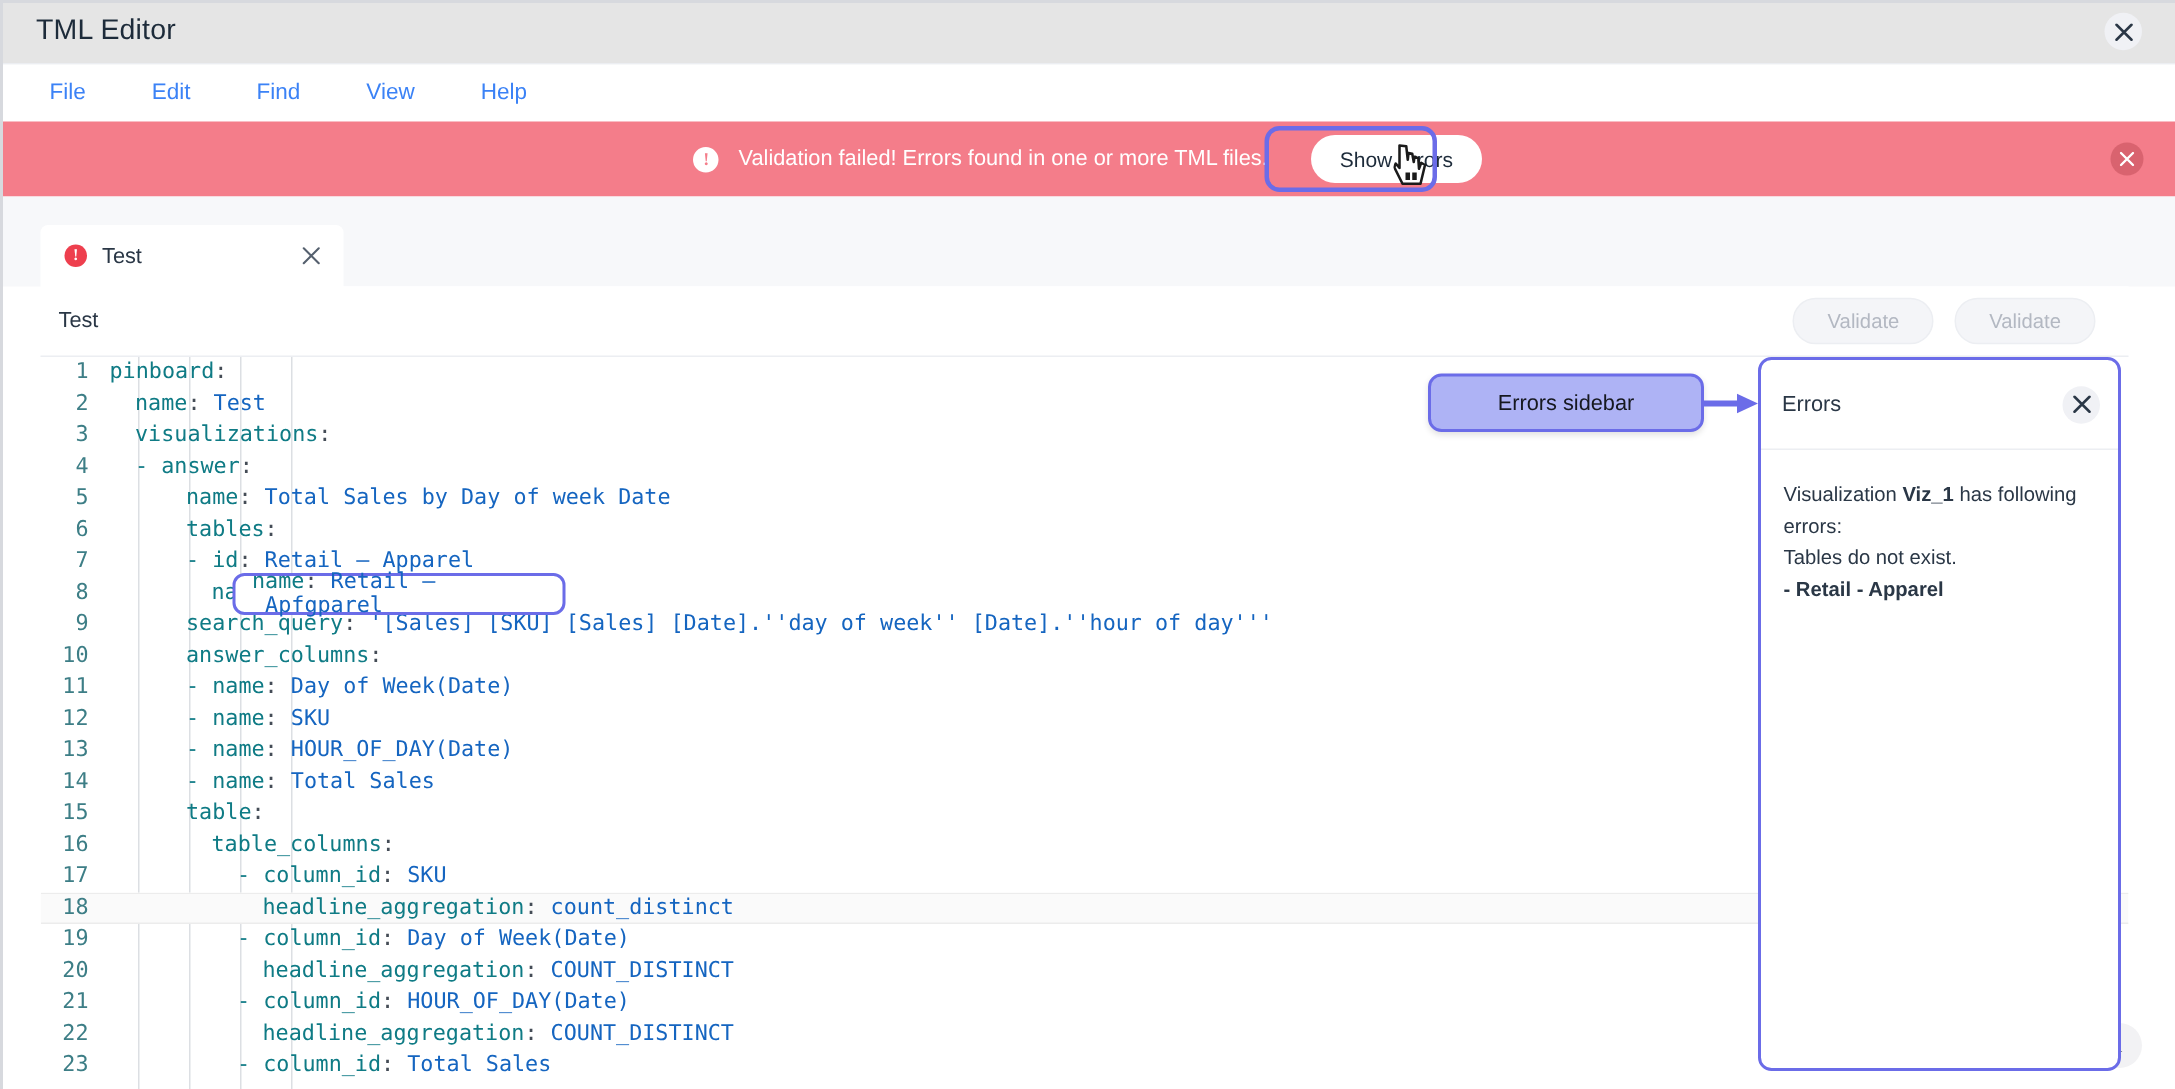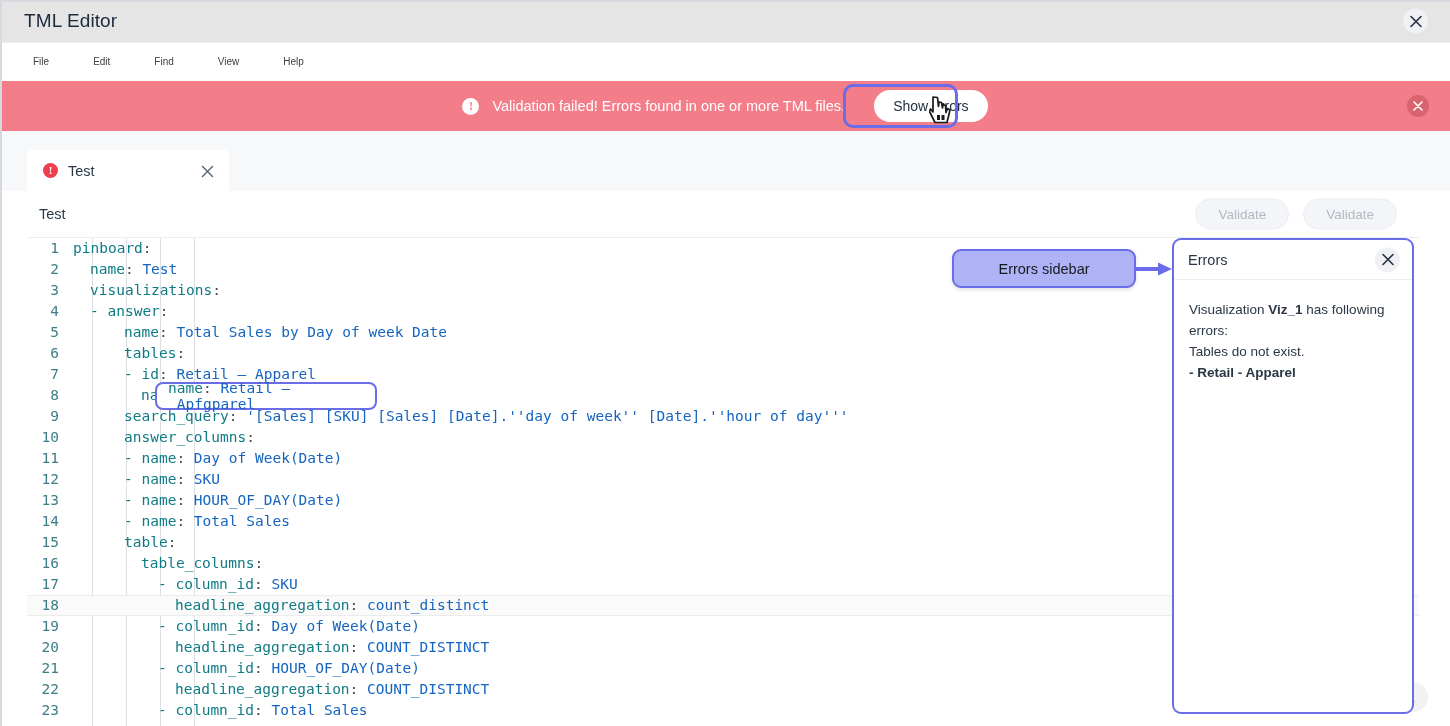--- a/index.html
+++ b/index.html
@@ -42,21 +42,21 @@
 
   
   .menubar {
     position: absolute; left: 0; top: 43px;
     width: 1450px; height: 38px;
     background: #ffffff;
     display: flex; align-items: center;
     border-bottom: 1px solid #ffffff;
   }
   .menu-item {
-    font-size: 10px; color: #404040;
+    font-size: 15px; color: #3b82f6;
     padding: 4px 0;
     margin-right: 44px;
     cursor: pointer;
   }
   .menu-item:first-child { margin-left: 33px; }
 
   
   .banner {
     position: absolute; left: 0; top: 81px;
     width: 1450px; height: 50px;
@@ -228,21 +228,21 @@
     left: 1172px; top: 238px;
     width: 242px; height: 476px;
     background: #ffffff;
     border: 2.5px solid #6b6ce8;
     border-radius: 9px;
     z-index: 20;
     overflow: hidden;
   }
   .errors-head {
     position: relative;
-    height: 40px;
+    height: 60px;
     display: flex; align-items: center;
     border-bottom: 1px solid #eceef2;
   }
   .errors-title { margin-left: 14px; font-size: 14.5px; color: #2a3746; }
   .errors-close {
     position: absolute; right: 12px; top: 50%;
     transform: translateY(-50%);
     width: 25px; height: 25px; border-radius: 50%;
     background: #f0f1f5;
     display: flex; align-items: center; justify-content: center;

